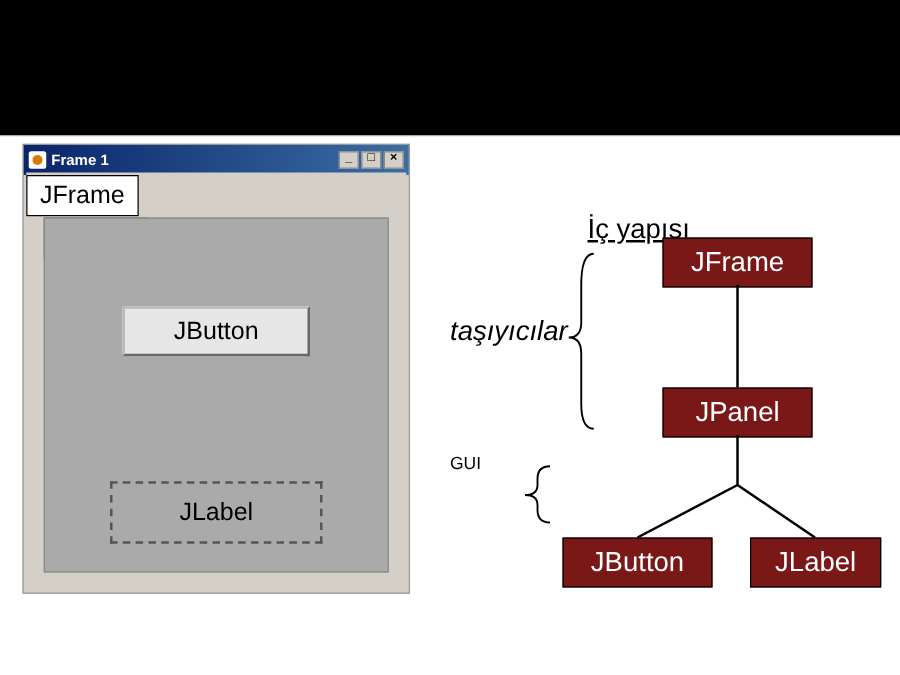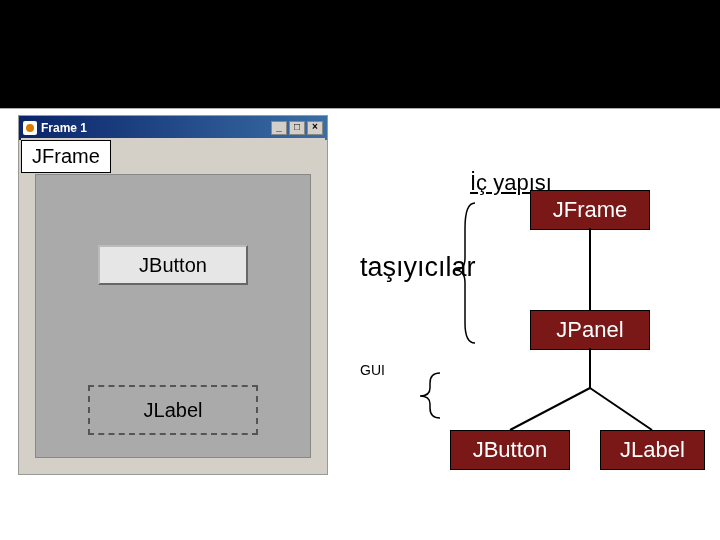--- a/index.html
+++ b/index.html
@@ -142,21 +142,22 @@
     padding: 6px 0;
   }
   .box-jframe { top: 190px; left: 530px; width: 120px; }
   .box-jpanel { top: 310px; left: 530px; width: 120px; }
   .box-jbutton { top: 430px; left: 450px; width: 120px; }
   .box-jlabel  { top: 430px; left: 600px; width: 105px; }
 
   .txt-tasiyicilar {
     position: absolute;
     top: 252px; left: 360px;
-    font-size: 27px;
+    font-size: 22px;
+    font-style: italic;
   }
   .txt-gui {
     position: absolute;
     top: 362px; left: 360px;
     font-size: 14px;
   }
 
   svg.tree {
     position: absolute;
     top: 108px; left: 0;

